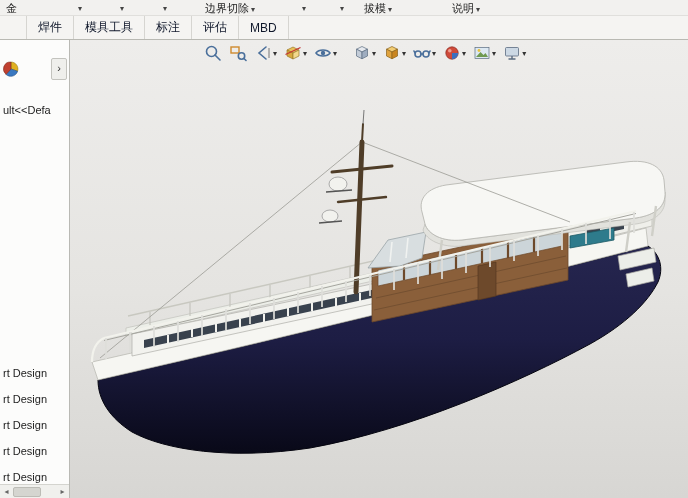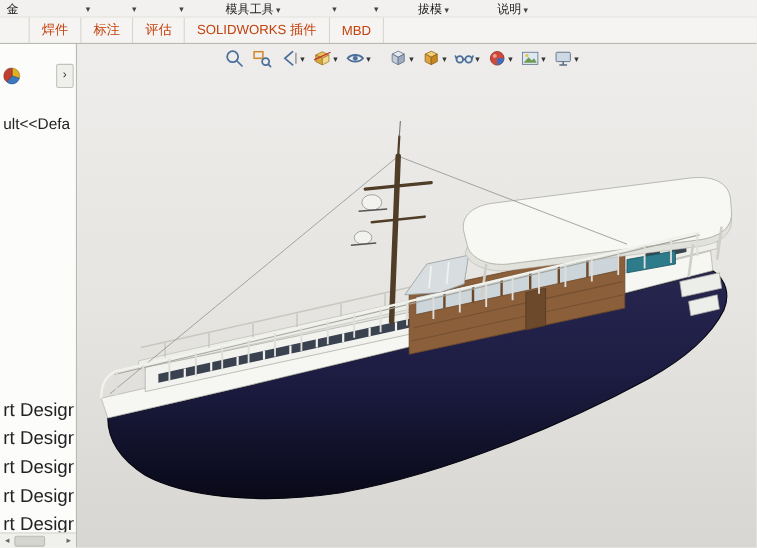--- a/index.html
+++ b/index.html
@@ -9,36 +9,36 @@
   
   .ribbon-partial{position:absolute;top:0;left:0;right:0;height:15px;background:#f2f1ef;
     border-bottom:1px solid #e0dfdc;font-size:11px;color:#222;}
   .rp{position:absolute;top:1px;white-space:nowrap;cursor:default;}
   .rp .cg{font-size:8px;color:#444;margin-left:2px;}
   .lone-caret{font-size:8px;color:#444;}
 
   
   .tabs-row{position:absolute;top:16px;left:0;right:0;height:24px;background:#f5f4f2;
     border-bottom:1px solid #b9b9b3;display:flex;align-items:stretch;padding-left:26px;box-sizing:border-box;}
-  .tab{display:flex;align-items:center;padding:0 11px;font-size:12px;color:#c2410c;
+  .tab{display:flex;align-items:center;padding:0 11px;font-size:12px;color:#0f172a;
     border-right:1px solid #d6d5d1;cursor:pointer;}
   .tab:first-child{border-left:1px solid #d6d5d1;}
 
   
   .sidebar{position:absolute;top:40px;left:0;width:70px;bottom:0;background:#fcfcfb;
     border-right:1px solid #b9b9b4;box-sizing:border-box;}
   .side-tabs{position:absolute;top:16px;left:2px;right:2px;height:26px;display:flex;
     align-items:center;justify-content:space-between;}
   .pie-btn{width:18px;height:18px;display:inline-flex;align-items:center;justify-content:center;cursor:pointer;}
   .expand-btn{width:14px;height:20px;border:1px solid #c3c3be;background:#efefec;color:#333;
     font-size:11px;line-height:18px;text-align:center;cursor:pointer;border-radius:2px;}
-  .cfg{position:absolute;top:64px;left:3px;right:2px;font-size:14px;color:#222;
+  .cfg{position:absolute;top:64px;left:3px;right:2px;font-size:11px;color:#222;
     white-space:nowrap;overflow:hidden;cursor:default;}
   .tree{position:absolute;top:320px;left:3px;right:2px;}
-  .titem{font-size:17px;color:#222;line-height:26px;white-space:nowrap;overflow:hidden;cursor:pointer;}
+  .titem{font-size:11px;color:#222;line-height:26px;white-space:nowrap;overflow:hidden;cursor:pointer;}
   .hscroll{position:absolute;left:0;right:0;bottom:0;height:13px;background:#f0f0ed;
     border-top:1px solid #d4d4cf;display:flex;align-items:center;}
   .harrow{width:13px;height:12px;font-size:8px;color:#666;text-align:center;line-height:12px;cursor:pointer;}
   .hthumb{flex:0 0 26px;height:8px;background:#d5d5d0;border:1px solid #bcbcb6;border-radius:2px;cursor:pointer;}
   .hspacer{flex:1;}
 
   
   .viewport{position:absolute;top:40px;left:70px;width:618px;height:458px;
     background:linear-gradient(180deg,var(--viewport-bg-top) 0%,#e5e4e1 55%,var(--viewport-bg-bottom) 100%);}
   .scene{position:absolute;inset:0;width:618px;height:458px;}
@@ -74,39 +74,39 @@
 </head>
 <body>
 
 <div class="app">
 
   <div class="ribbon-partial">
     <span class="rp" style="left:6px">金</span>
     <span class="rp lone-caret" style="left:78px;top:4px">▾</span>
     <span class="rp lone-caret" style="left:120px;top:4px">▾</span>
     <span class="rp lone-caret" style="left:163px;top:4px">▾</span>
-    <span class="rp" style="left:205px"><span>模具工具</span><span class="cg">▾</span></span>
+    <span class="rp" style="left:205px"><span>边界切除</span><span class="cg">▾</span></span>
     <span class="rp lone-caret" style="left:302px;top:4px">▾</span>
     <span class="rp lone-caret" style="left:340px;top:4px">▾</span>
-    <span class="rp" style="left:380px"><span>拔模</span><span class="cg">▾</span></span>
+    <span class="rp" style="left:364px"><span>拔模</span><span class="cg">▾</span></span>
     <span class="rp" style="left:452px"><span>说明</span><span class="cg">▾</span></span>
   </div>
 
   <div class="tabs-row">
     <div class="tab">
         <span>焊件</span>
       </div>
     <div class="tab">
+        <span>模具工具</span>
+      </div>
+    <div class="tab">
         <span>标注</span>
       </div>
     <div class="tab">
         <span>评估</span>
-      </div>
-    <div class="tab">
-        <span>SOLIDWORKS 插件</span>
       </div>
     <div class="tab">
         <span>MBD</span>
       </div>
   </div>
 
   <div class="sidebar">
     <div class="side-tabs">
       <span class="pie-btn">
         <svg width="16" height="16" viewBox="0 0 16 16">

